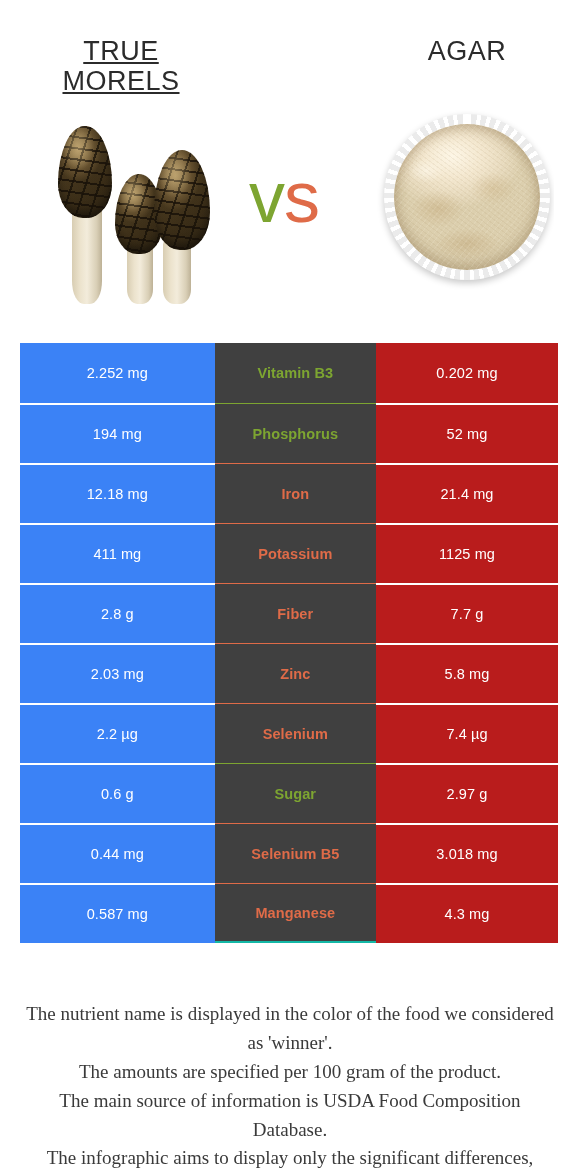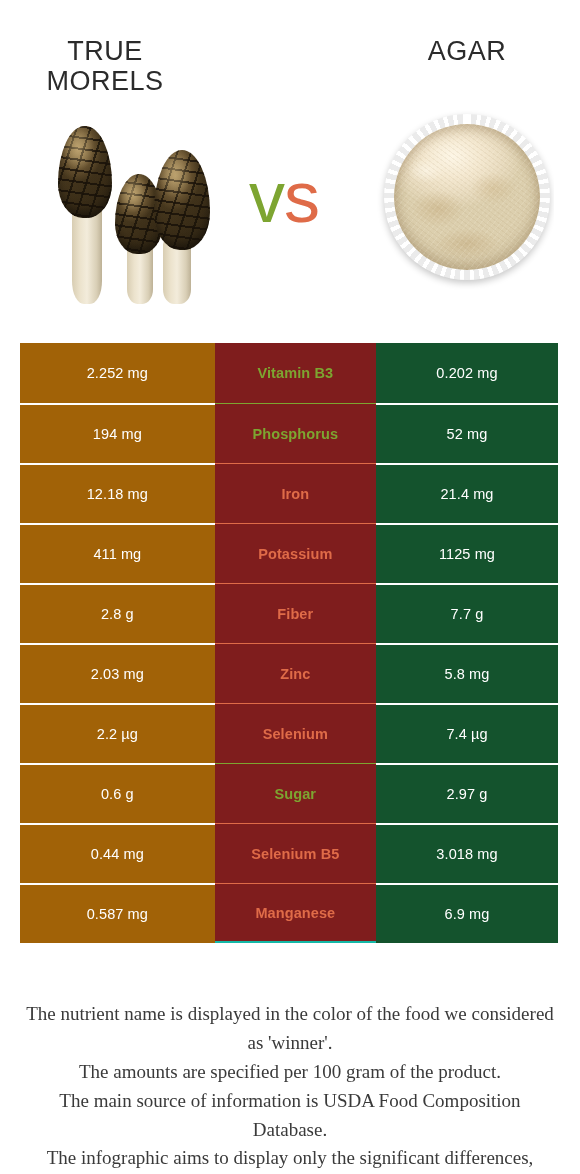--- a/index.html
+++ b/index.html
@@ -31,21 +31,21 @@
     position: absolute;
     font-size: 27px;
     font-weight: 400;
     letter-spacing: 0.5px;
     color: #2b2b2b;
     text-align: center;
     line-height: 1.12;
     text-transform: uppercase;
     font-family: "Liberation Sans", sans-serif;
   }
-  .title-left  { left: 10px;  top: 36px; width: 190px; }
+  .title-left  { left: 26px;  top: 36px; width: 190px; text-decoration: underline; }
   .title-right { left: 372px; top: 36px; width: 190px; }
 
   
   .vs-wrap {
     position: absolute;
     left: 218px;
     top: 152px;
     width: 132px;
     height: 90px;
     text-align: center;
@@ -172,32 +172,32 @@
   .cell {
     display: flex;
     align-items: center;
     justify-content: center;
     font-size: 14.5px;
     font-weight: 400;
     letter-spacing: 0.1px;
   }
   .cell-left {
     width: 216px;
-    background: #a16207;
+    background: #3b82f6;
     color: #ffffff;
   }
   .cell-mid {
     width: 179px;
-    background: #7f1d1d;
+    background: #404040;
     font-weight: 700;
     font-size: 14.5px;
   }
   .cell-right {
     width: 202px;
-    background: #14532d;
+    background: #b91c1c;
     color: #ffffff;
   }
   .win-green { color: #7DA531; }
   .win-orange { color: #DF6B48; }
 
   .row + .row .cell-left,
   .row + .row .cell-right { border-top: 2px solid #ffffff; }
 
   .row + .row .cell-mid.sep-green { border-top: 1px solid #7DA531; text-align: right; }
   .row + .row .cell-mid.sep-orange { border-top: 1px solid #DF6B48; }
@@ -297,21 +297,21 @@
         <div class="cell cell-right">2.97 g</div>
       </div>
       <div class="row">
         <div class="cell cell-left">0.44 mg</div>
         <div class="cell cell-mid sep-orange win-orange sep-bottom-orange">Selenium B5</div>
         <div class="cell cell-right">3.018 mg</div>
       </div>
       <div class="row">
         <div class="cell cell-left">0.587 mg</div>
         <div class="cell cell-mid sep-orange win-orange sep-bottom-orange">Manganese</div>
-        <div class="cell cell-right">6.9 mg</div>
+        <div class="cell cell-right">4.3 mg</div>
       </div>
     </div>
 
   <div class="footer">
     <p>The nutrient name is displayed in the color of the food we considered as 'winner'.</p>
     <p>The amounts are specified per 100 gram of the product.</p>
     <p>The main source of information is USDA Food Composition Database.</p>
     <p>The infographic aims to display only the significant differences, ignoring minor ones.</p>
   </div>
 

